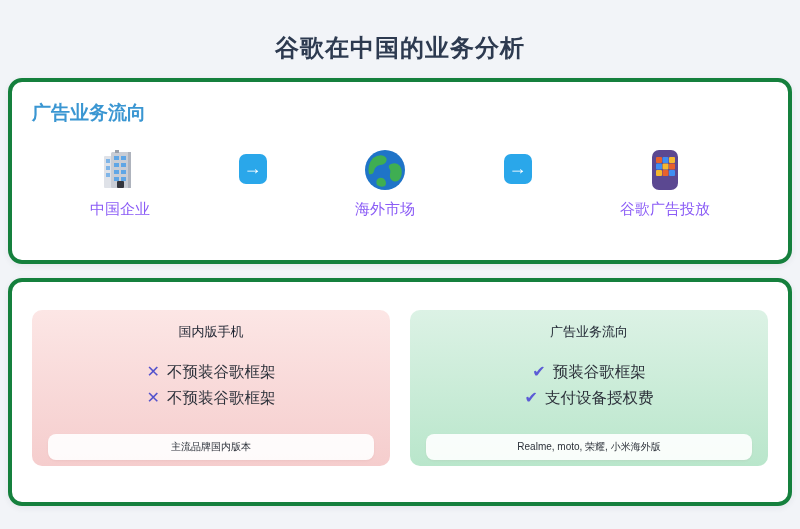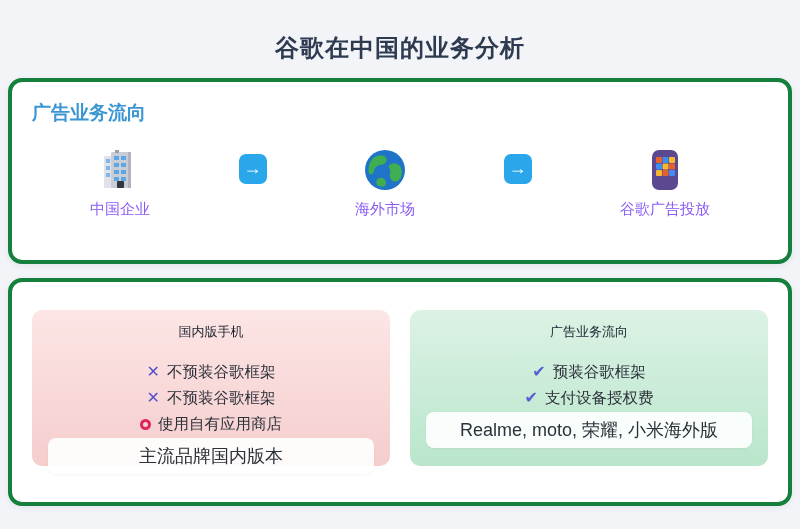--- a/index.html
+++ b/index.html
@@ -110,25 +110,25 @@
     font-weight: 700;
   }
   .mark-cross { color: #5352cc; font-size: 16px; }
   .mark-check { color: #5b5bd6; font-size: 16px; }
   .mark-ring {
     width: 11px; height: 11px;
     border: 3.5px solid #e0245e;
     border-radius: 50%;
   }
   .panel-footer {
-    margin-top: 1px;
+    margin-top: 23px;
     background: rgba(255,255,255,0.9);
     border-radius: 8px;
     padding: 6px 4px;
-    font-size: 18px;
+    font-size: 10px;
     color: #2c313a;
     box-shadow: 0 1px 2px rgba(150,90,90,0.08);
   }
 </style>
 </head>
 <body>
 
 <h1 class="page-title">谷歌在中国的业务分析</h1>
 
 <section class="card card-ads">
@@ -204,24 +204,20 @@
     <div class="panel panel-domestic">
       <div class="panel-title">国内版手机</div>
       <div class="feature-row">
         <span class="mark mark-cross">✕</span>
         <span>不预装谷歌框架</span>
       </div>
       <div class="feature-row">
         <span class="mark mark-cross">✕</span>
         <span>不预装谷歌框架</span>
       </div>
-      <div class="feature-row">
-        <span class="mark mark-ring"></span>
-        <span>使用自有应用商店</span>
-      </div>
       <div class="panel-footer">主流品牌国内版本</div>
     </div>
 
     <div class="panel panel-overseas">
       <div class="panel-title">广告业务流向</div>
       <div class="feature-row">
         <span class="mark mark-check">✔</span>
         <span>预装谷歌框架</span>
       </div>
       <div class="feature-row">

